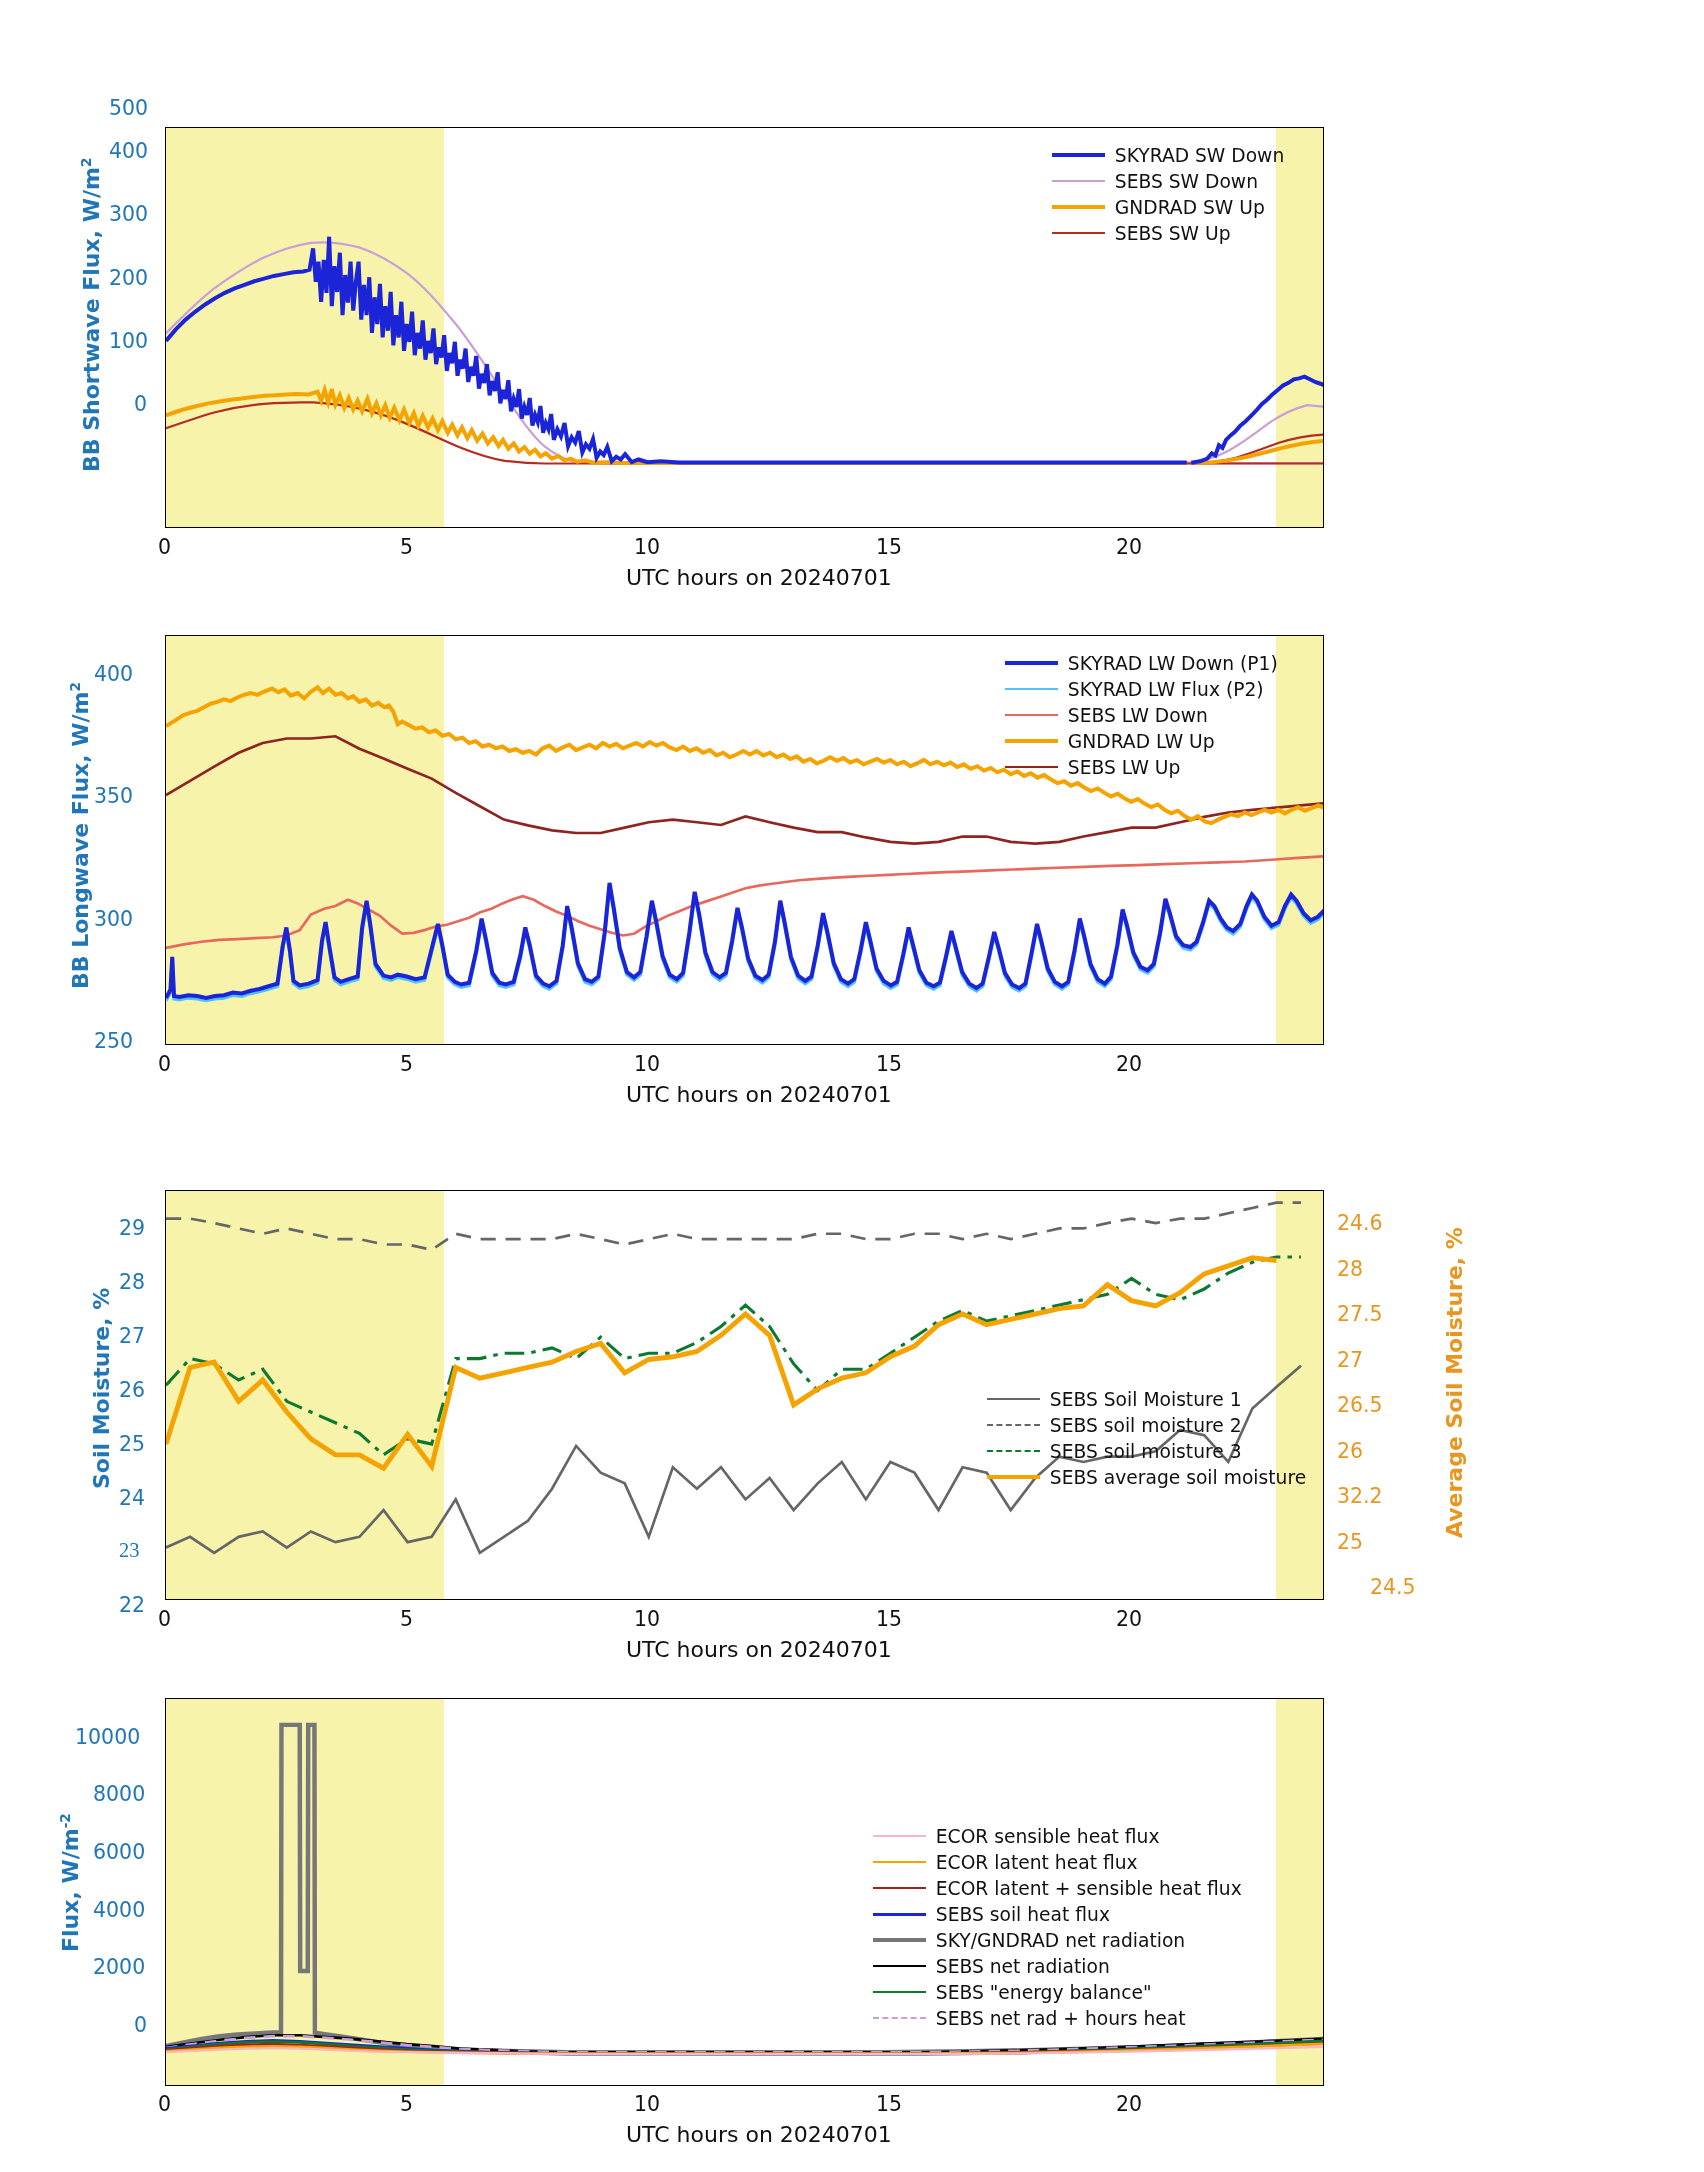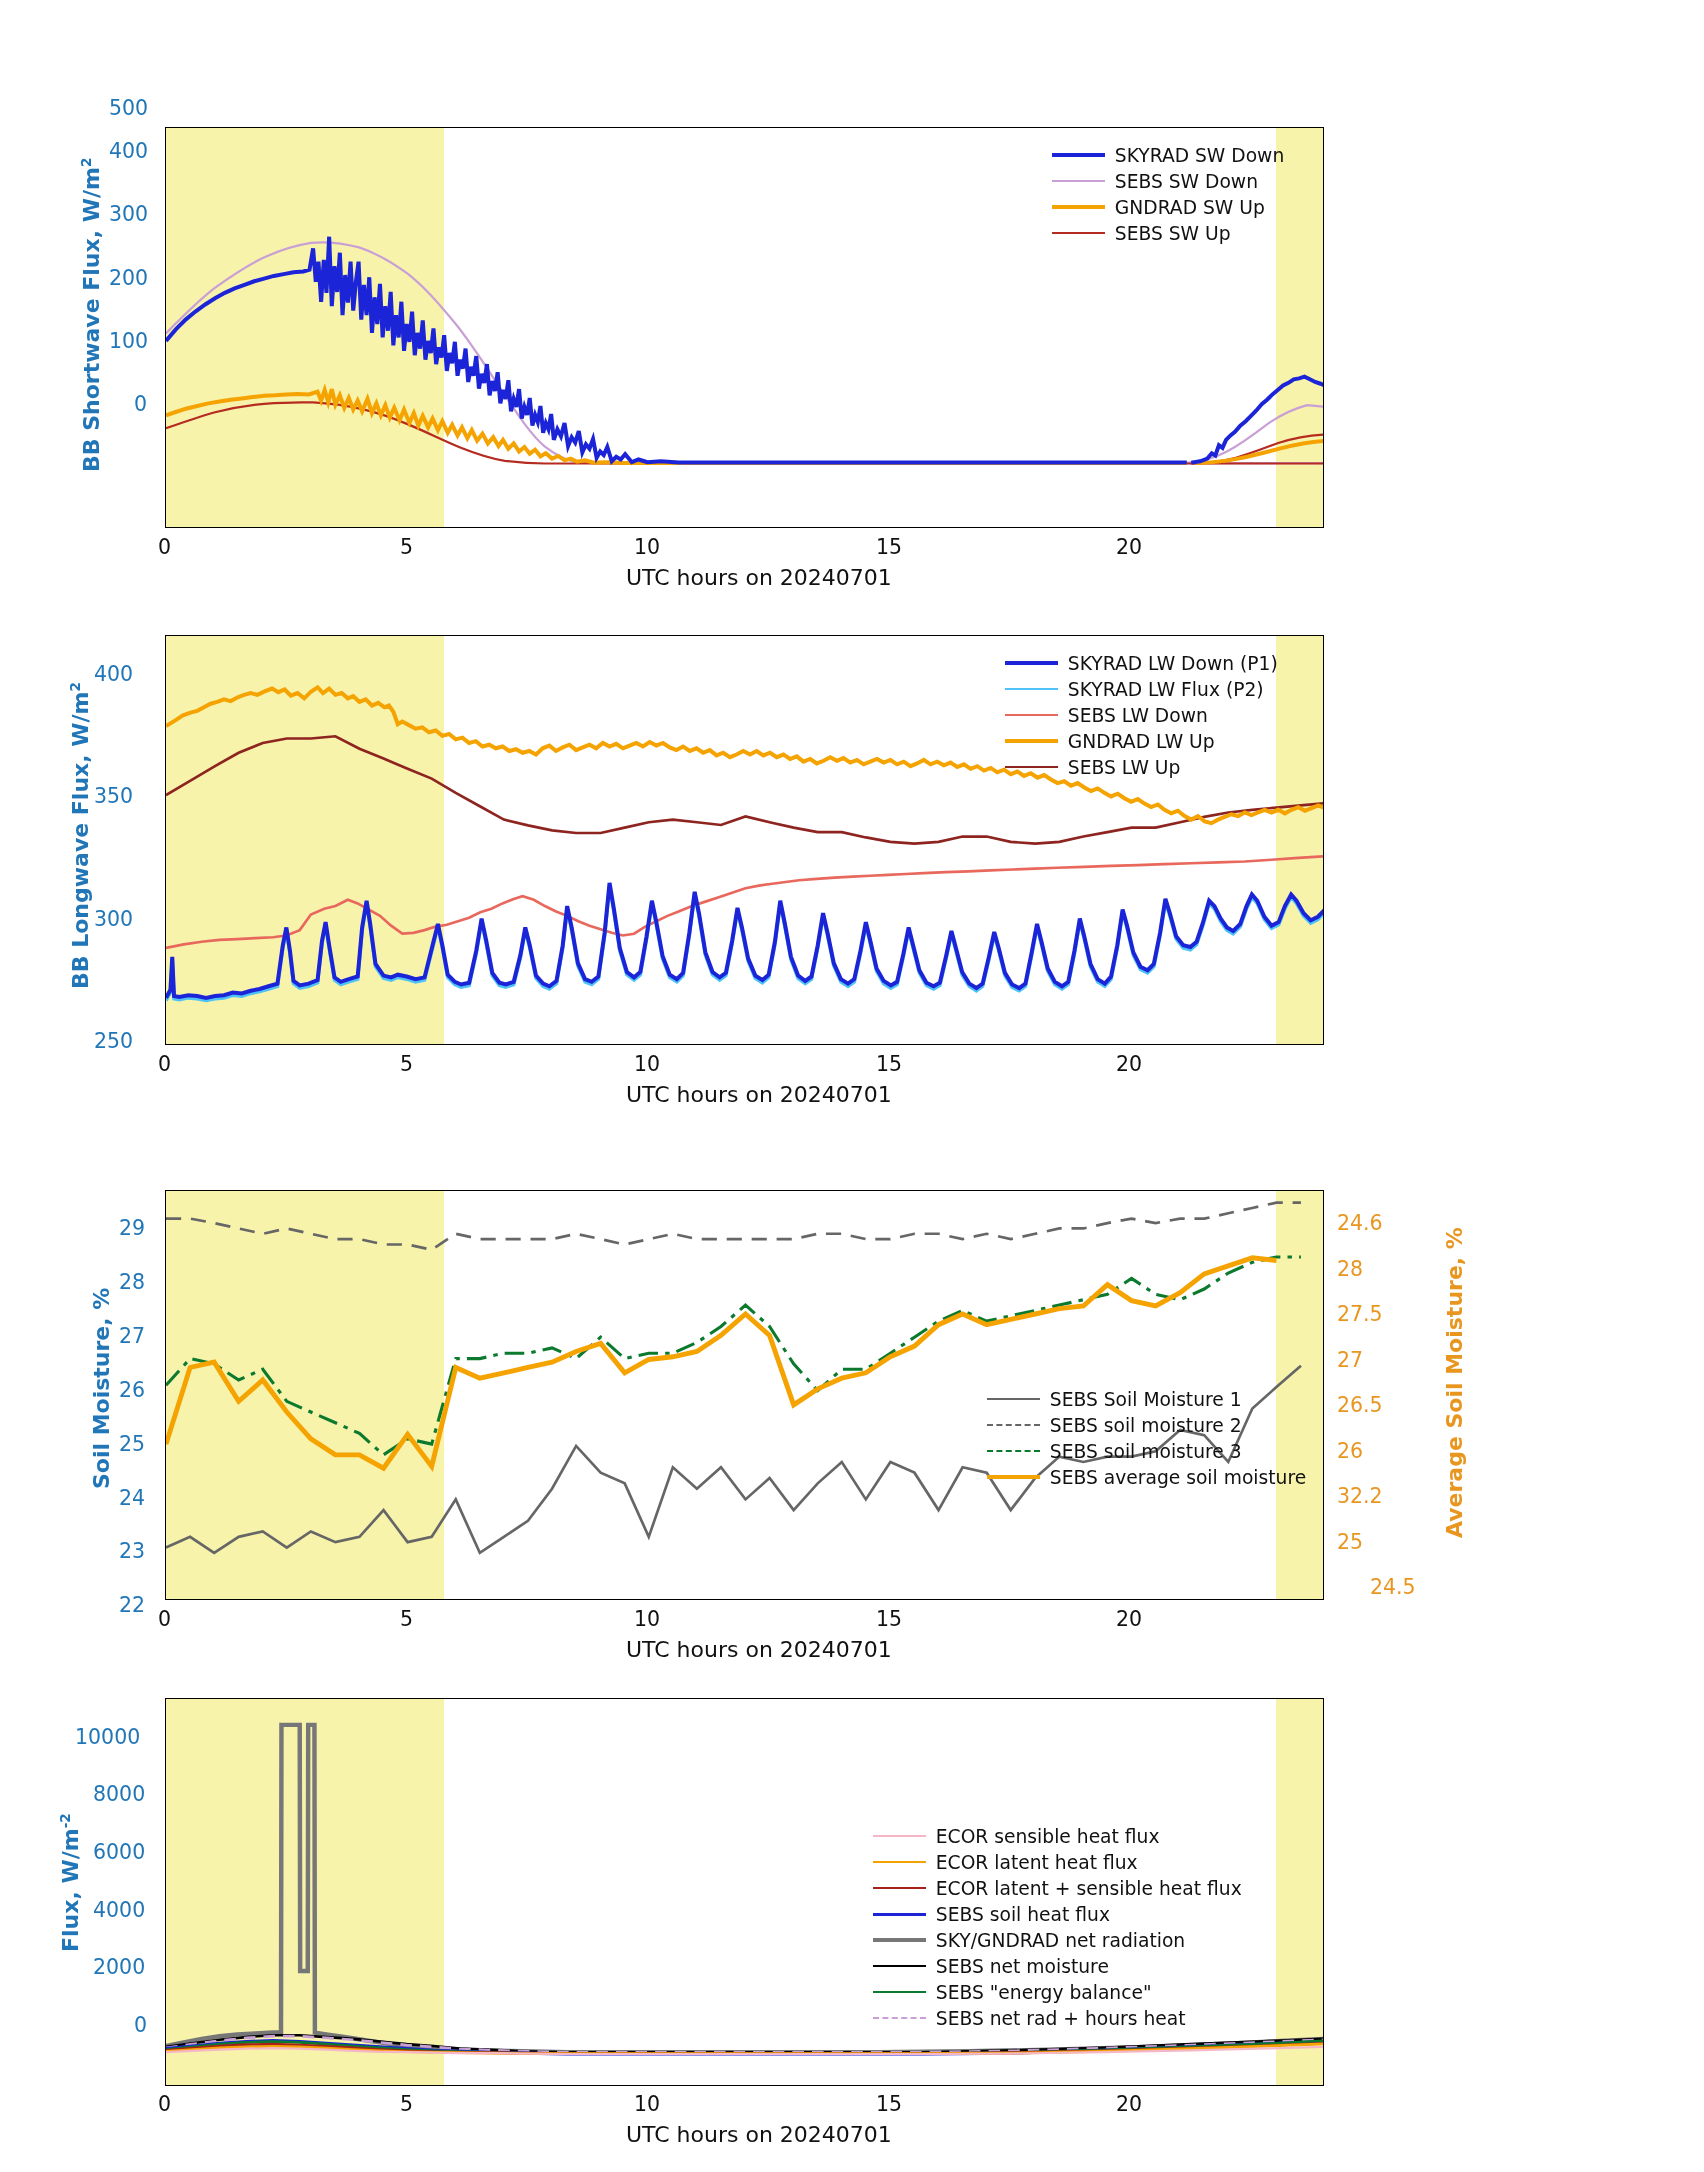--- a/index.html
+++ b/index.html
@@ -158,21 +158,21 @@
         <path fill="none" stroke="#f5a300" stroke-width="11" d="M0,568 L54,396 L108,384 L163,472 L217,424 L271,496 L325,556 L380,592 L434,592 L488,622 L542,546 L596,618 L650,396 L704,420 L758,408 L812,396 L866,384 L920,360 L975,342 L1029,408 L1083,378 L1137,372 L1191,360 L1245,324 L1300,276 L1354,324 L1408,480 L1462,444 L1516,420 L1570,408 L1625,372 L1679,348 L1733,300 L1787,276 L1841,300 L1895,288 L1950,276 L2004,264 L2058,258 L2112,210 L2166,246 L2220,258 L2275,228 L2329,186 L2383,168 L2437,150 L2491,156"></path>
       </svg>
     </div>
 
     <div class="tickL" style="left:119px;top:66px;">29</div>
     <div class="tickL" style="left:119px;top:120px;">28</div>
     <div class="tickL" style="left:119px;top:174px;">27</div>
     <div class="tickL" style="left:119px;top:228px;">26</div>
     <div class="tickL" style="left:119px;top:282px;">25</div>
     <div class="tickL" style="left:119px;top:336px;">24</div>
-    <div class="tickL" style="left:119px;top:389px;">23</div>
+    <div class="tickL" style="left:119px;top:389px;font-family:Liberation Serif, serif;">23</div>
     <div class="tickL" style="left:119px;top:443px;">22</div>
 
     <div class="tickR" style="left:1337px;top:61px;">24.6</div>
     <div class="tickR" style="left:1337px;top:107px;">28</div>
     <div class="tickR" style="left:1337px;top:152px;">27.5</div>
     <div class="tickR" style="left:1337px;top:198px;">27</div>
     <div class="tickR" style="left:1337px;top:243px;">26.5</div>
     <div class="tickR" style="left:1337px;top:289px;">26</div>
     <div class="tickR" style="left:1337px;top:334px;">32.2</div>
     <div class="tickR" style="left:1337px;top:380px;">25</div>
@@ -266,21 +266,21 @@
       <div class="row">
           <span class="swatch" style="border-top-width:3.1px;border-color:#1c24d8;"></span>
           <span class="lbl">SEBS soil heat flux</span>
         </div>
       <div class="row">
           <span class="swatch" style="border-top-width:4.9px;border-color:#777777;"></span>
           <span class="lbl">SKY/GNDRAD net radiation</span>
         </div>
       <div class="row">
           <span class="swatch" style="border-top-width:2.7px;border-color:#000000;"></span>
-          <span class="lbl">SEBS net moisture</span>
+          <span class="lbl">SEBS net radiation</span>
         </div>
       <div class="row">
           <span class="swatch" style="border-top-width:2.7px;border-color:#0b7a2e;"></span>
           <span class="lbl">SEBS "energy balance"</span>
         </div>
       <div class="row">
           <span class="swatch" style="border-top-width:2.7px;border-color:#c9a0d6;border-top-style:dashed;"></span>
           <span class="lbl">SEBS net rad + hours heat</span>
         </div>
     </div>

